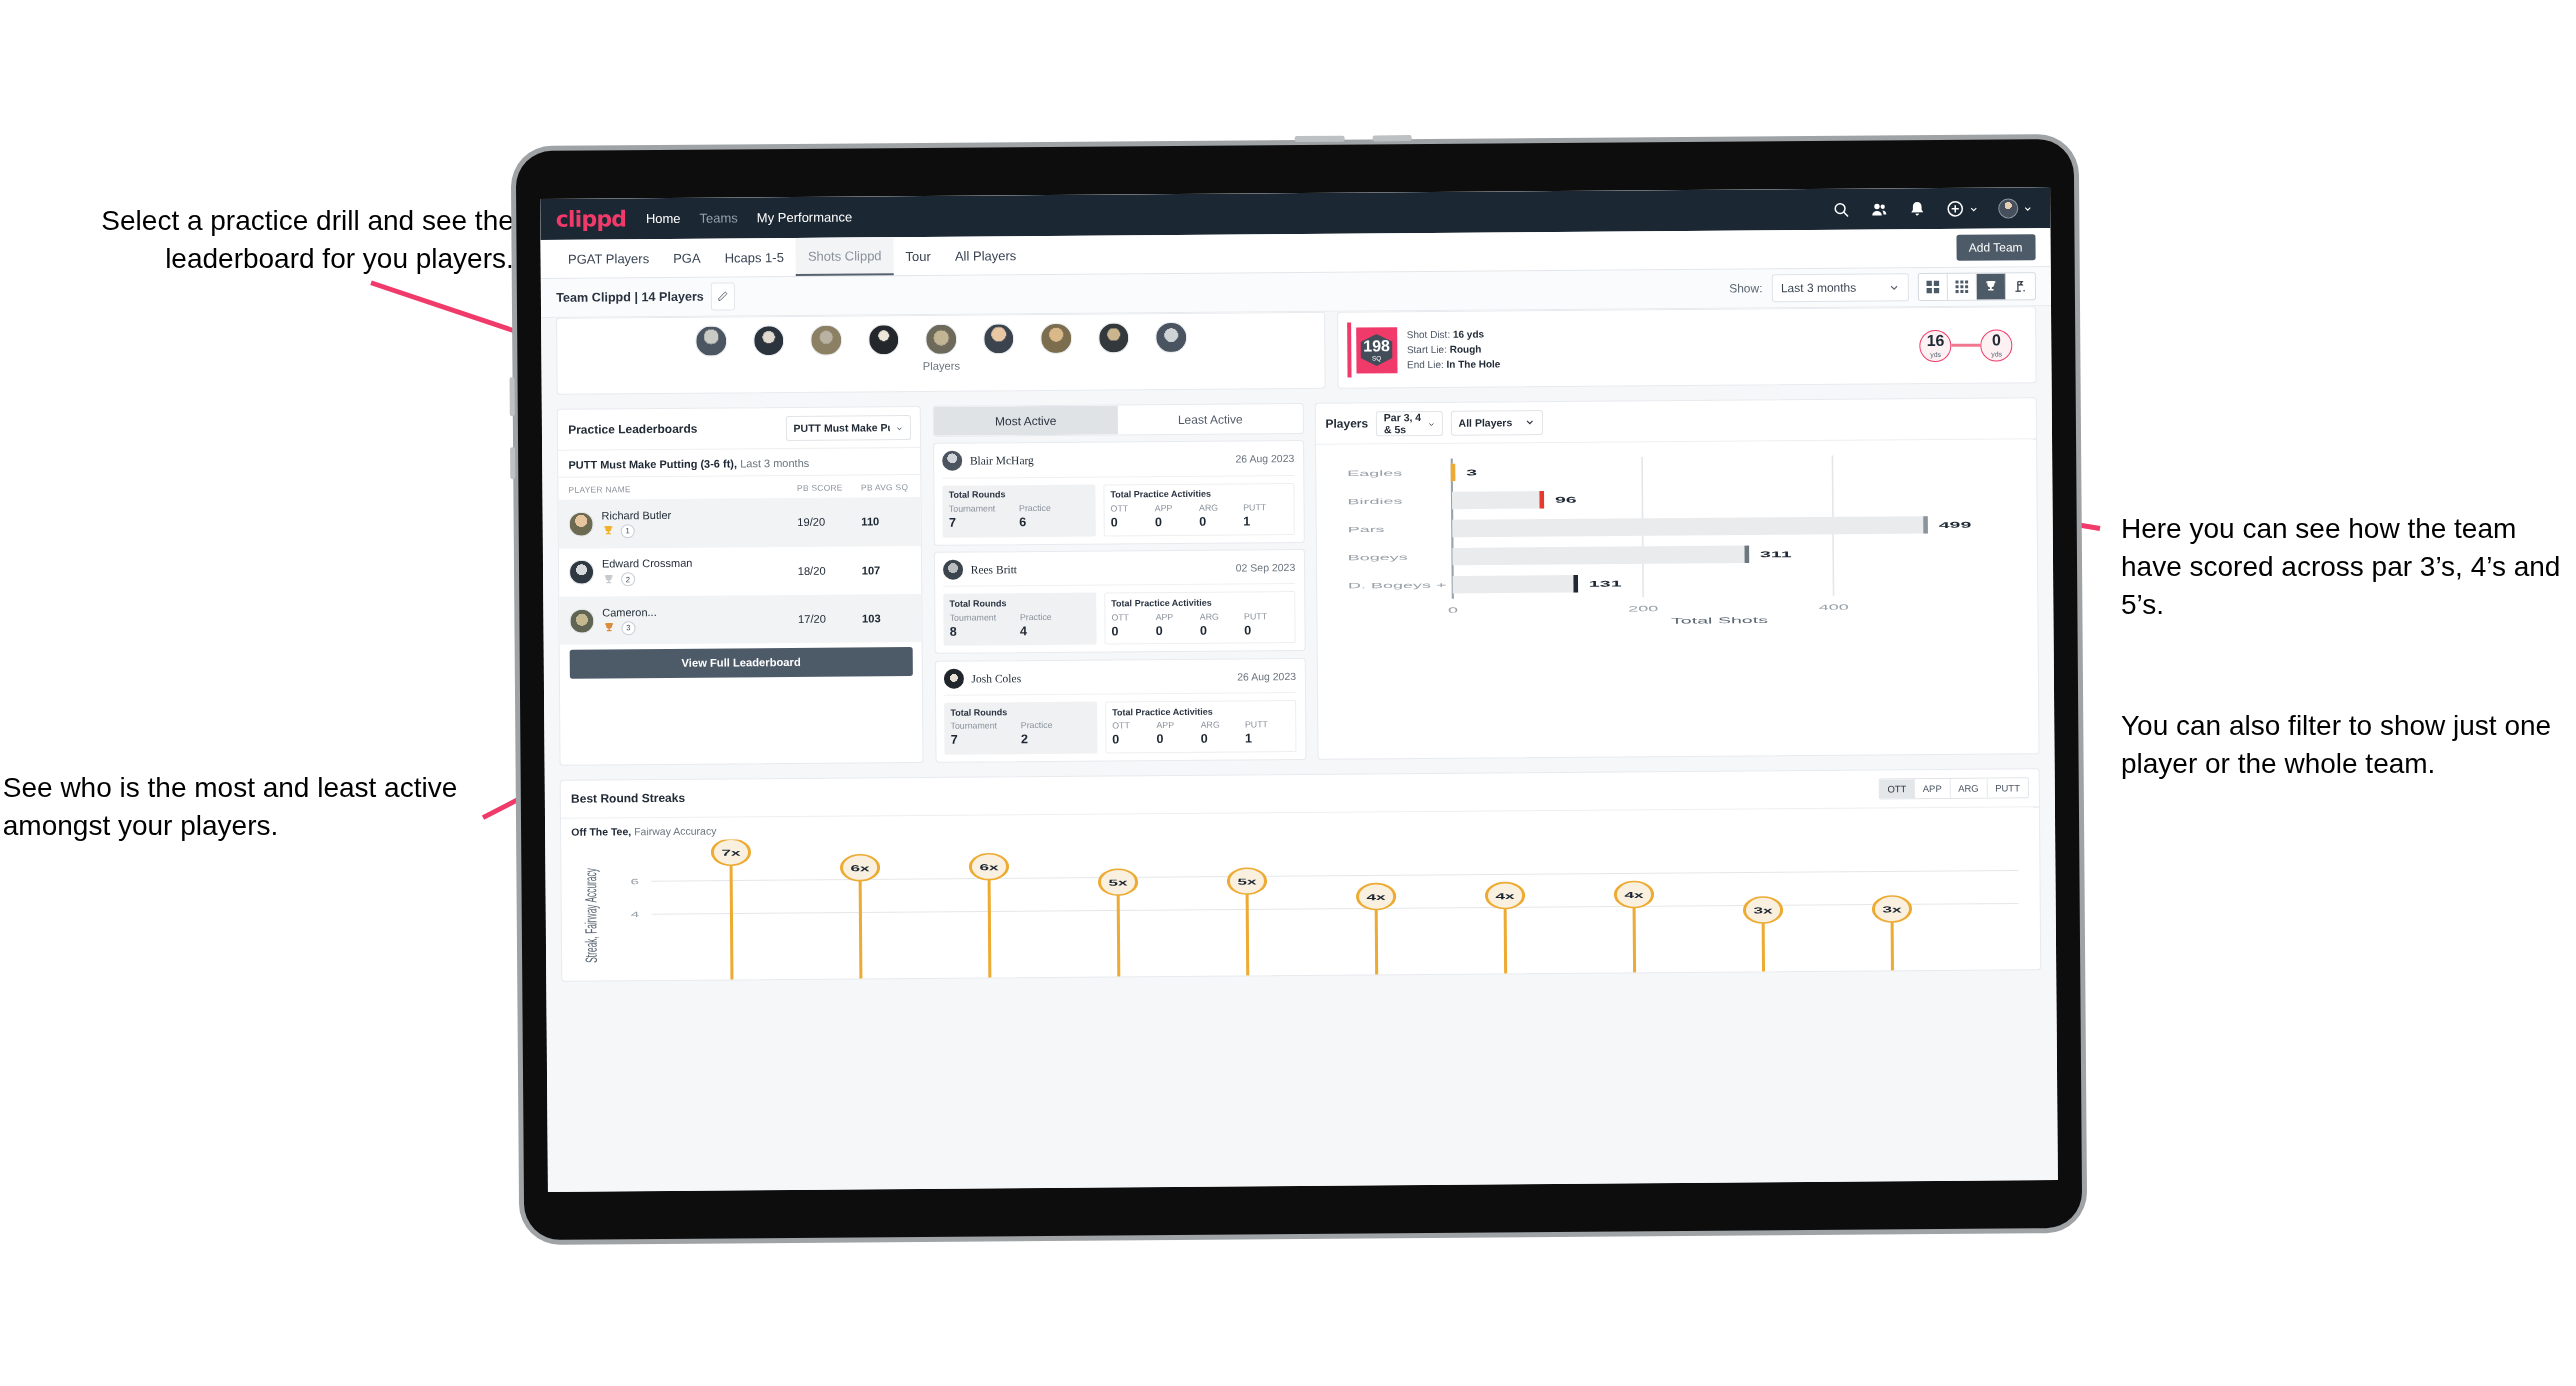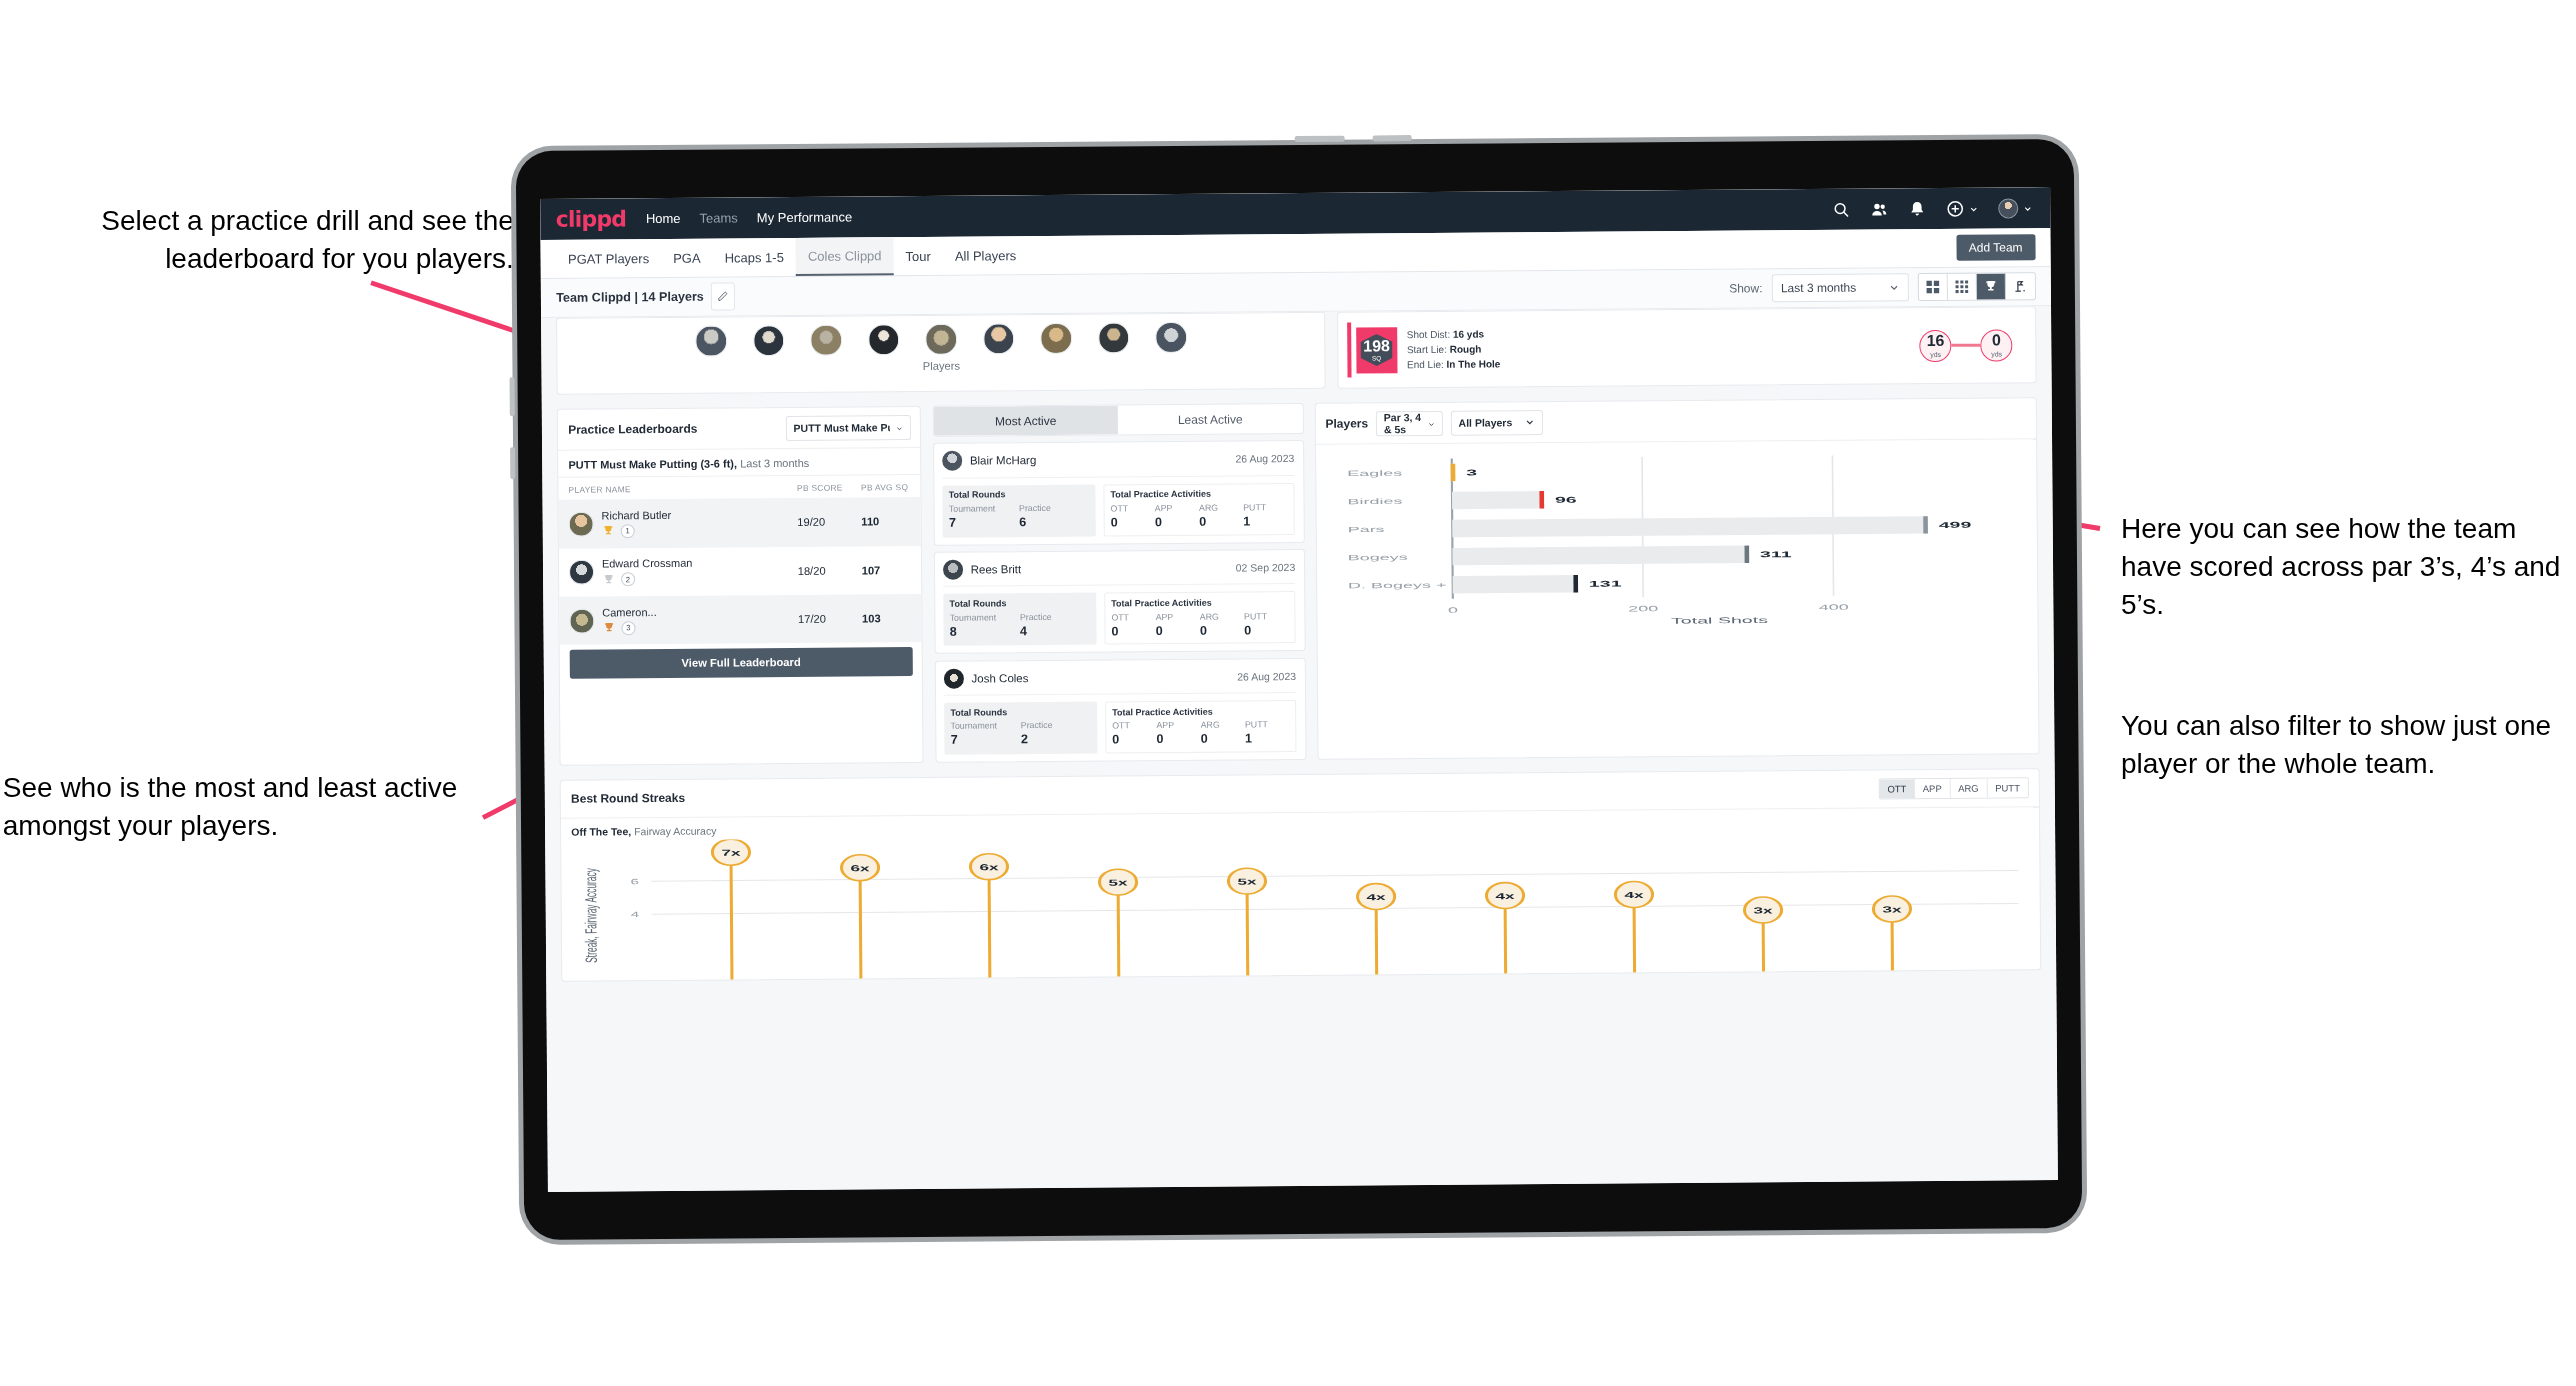--- a/index.html
+++ b/index.html
@@ -275,21 +275,21 @@
     border-radius: 3.5px; overflow: hidden; height: 31px;
   }
   .act-tab {
     flex: 1; display: flex; align-items: center; justify-content: center;
     font-size: 12px; color: #505a67;
   }
   .act-tab.on { background: #e0e3e6; color: #2a3340; }
   .act-card { background: #fff; border: 0.7px solid #e7eaee; border-radius: 3.5px; margin-top: 6.3px; padding: 7px 8.4px; }
   .act-top { display: flex; align-items: center; padding-bottom: 6.3px; border-bottom: 0.7px solid #eef0f3; }
   .act-av { width: 20px; height: 20px; border-radius: 50%; background: #4a535e; flex: 0 0 20px; }
-  .act-nm { margin-left: 7.7px; font-size: 11.5px; color: #1d2733; }
+  .act-nm { margin-left: 7.7px; font-size: 11.5px; color: #1d2733; font-family: Liberation Serif, serif; }
   .act-dt { margin-left: auto; font-size: 10.5px; color: #6b747f; }
   .act-body { display: flex; gap: 7.7px; margin-top: 7px; }
   .blk { border-radius: 2.1px; padding: 4.9px 6.3px 5.6px; }
   .blk.rounds { background: #eff1f3; flex: 0 0 153px; }
   .blk.acts { border: 0.7px solid #eceef1; flex: 1; }
   .blk-t { font-size: 9px; font-weight: 700; color: #2a3340; }
   .blk-cells { display: flex; margin-top: 3.5px; }
   .cell { flex: 1; }
   .cell .k { font-size: 8.8px; color: #8a929c; }
   .cell .v { font-size: 12.6px; font-weight: 700; color: #1d2733; margin-top: 2.1px; }
@@ -405,21 +405,21 @@
               </svg>
           </span>
         </span>
       </div>
     </div>
 
     <div class="tab-bar">
       <div class="tb-item">PGAT Players</div>
       <div class="tb-item">PGA</div>
       <div class="tb-item">Hcaps 1-5</div>
-      <div class="tb-item active">Coles Clippd</div>
+      <div class="tb-item active">Shots Clippd</div>
       <div class="tb-item">Tour</div>
       <div class="tb-item">All Players</div>
       <div class="add-team-btn">Add Team</div>
     </div>
 
     <div class="sub-bar">
       <div class="team-label">Team Clippd | 14 Players</div>
       <div class="pencil-box">
         <svg viewBox="0 0 24 24" fill="none" stroke="#4c5663" stroke-width="1.8">
             <path d="M4 20l3.2-.7L19 7.5a2 2 0 0 0 0-2.8l-.7-.7a2 2 0 0 0-2.8 0L3.7 16.2z"></path>

